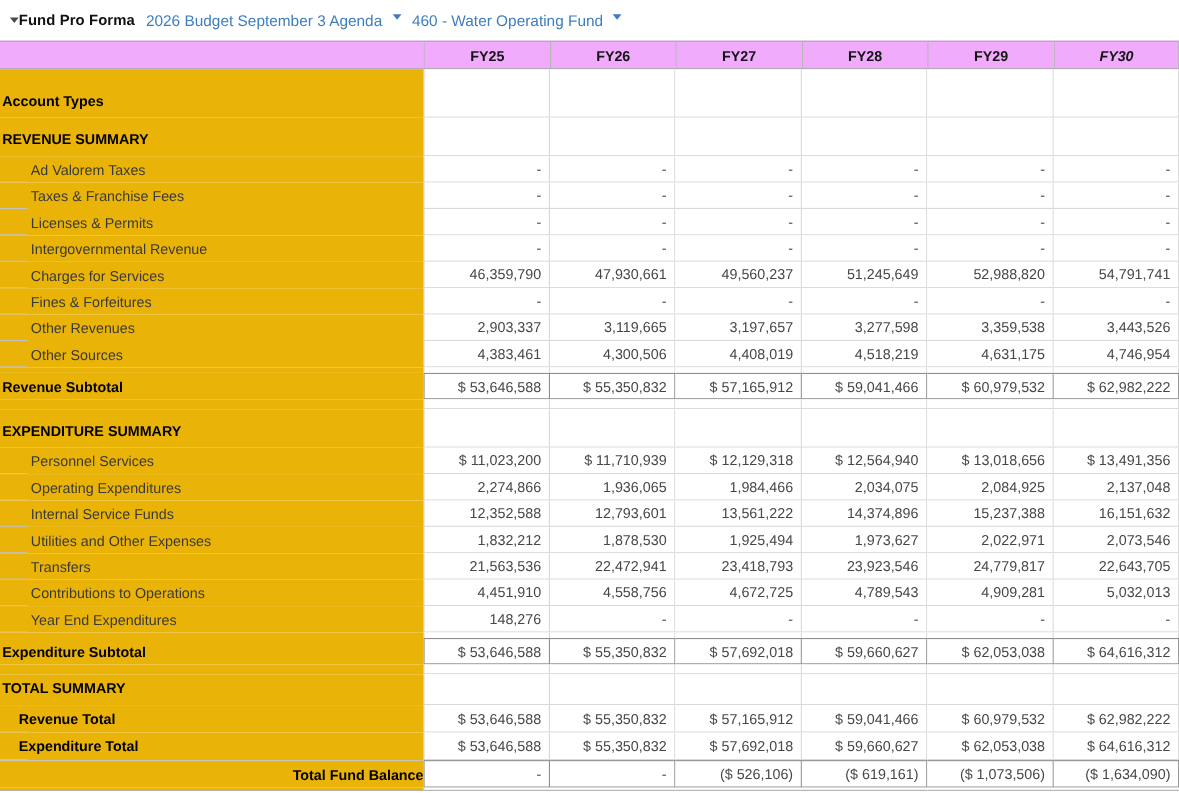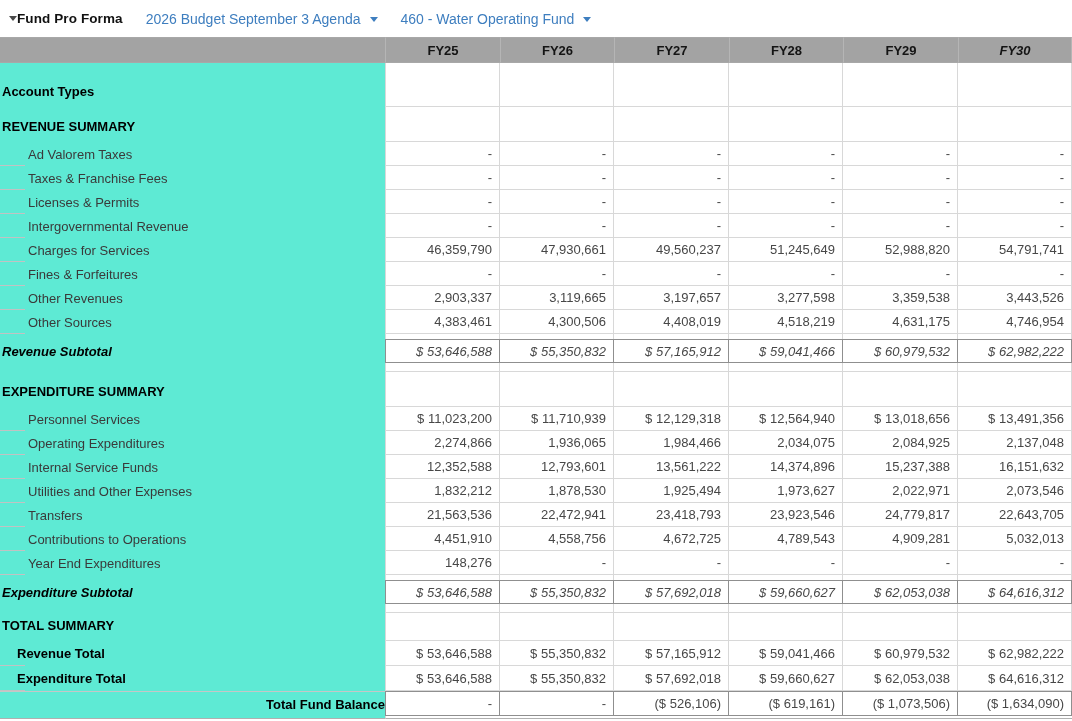--- a/index.html
+++ b/index.html
@@ -8,38 +8,38 @@
     width:1072px; height:721px; background:#ffffff; overflow:hidden;
     font-family:"Liberation Sans","DejaVu Sans",sans-serif;
     -webkit-font-smoothing:antialiased;
   }
   
   .topbar { height:37px; display:flex; align-items:center; padding-left:9px; }
   .tri { width:0; height:0; display:inline-block;
          border-left:4px solid transparent; border-right:4px solid transparent;
          border-top:5px solid #4a4a4a; }
   .page-title { font-size:13.5px; font-weight:bold; color:#111; letter-spacing:0.1px; }
-  .dd { display:flex; align-items:center; margin-left:23px; cursor:pointer; }
+  .dd { display:flex; align-items:flex-start; margin-left:10px; cursor:pointer; }
   .dd-label { font-size:14px; color:#3e7ebf; }
   .dd .tri { border-top-color:#3e7ebf; margin-left:9px; margin-top:2px; }
 
   
   table { border-collapse:separate; border-spacing:0; table-layout:fixed;
           width:1072px; font-size:13px; }
   td, th { padding:0; margin:0; overflow:hidden; white-space:nowrap; }
 
   
-  thead th { height:26px; background:#a3a3a3; font-weight:bold; color:#141414;
+  thead th { height:26px; background:#f0abfc; font-weight:bold; color:#141414;
              border-top:1px solid #a8a8a8; border-bottom:1px solid #a8a8a8;
              text-align:center; font-size:13px; }
   thead th.col-h { border-left:1px solid #b5b5b5; }
   thead th.col-h:last-child { border-right:1px solid #b5b5b5;font-style:italic; }
 
   
-  td.lbl { background:#5eead4; color:#3a3a3a; text-align:left; padding-left:28px;
+  td.lbl { background:#eab308; color:#3a3a3a; text-align:left; padding-left:28px;
            vertical-align:middle; position:relative; }
   td.lbl.tick::after { content:""; position:absolute; left:0; bottom:0; width:25px;
            height:1px; background:#c2c2c2; }
   td.lbl.bold { font-weight:bold; color:#000; padding-left:2px; }
 
   
   td.val { background:#fff; color:#474747; text-align:right; padding-right:7px;
            vertical-align:middle; border-right:1px solid #d8d8d8;
            border-bottom:1px solid #d8d8d8; }
   td.val.first { border-left:1px solid #d8d8d8; }
@@ -47,21 +47,21 @@
   
   tr.row-tall-section td { height:44px; }
   tr.row-tall-section td.lbl, tr.row-section td.lbl, tr.row-section-short td.lbl
     { vertical-align:bottom; padding-bottom:8px; }
   tr.row-section td { height:35px; }
   tr.row-section-short td { height:28px; }
   tr.row-data td { height:24px; }
   tr.row-total td { height:25px; }
   tr.row-total td.lbl { padding-left:17px; }
 
-  tr.row-subtotal td { height:24px;font-style:italic; }
+  tr.row-subtotal td { height:24px; }
   tr.row-subtotal td.val { border:1px solid #8f8f8f; border-left:none; }
   tr.row-subtotal td.val.first { border-left:1px solid #8f8f8f; }
 
   tr.row-balance td { height:25px; }
   tr.row-balance td.lbl { border-top:1px solid #c6c6c6;text-align:right; }
   tr.row-balance td.val { border-top:1px solid #8f8f8f; border-bottom:1px solid #8f8f8f;
                           border-right:1px solid #8f8f8f; }
   tr.row-balance td.val.first { border-left:1px solid #8f8f8f; }
 
   tr.row-sp-before td { height:5px; }

